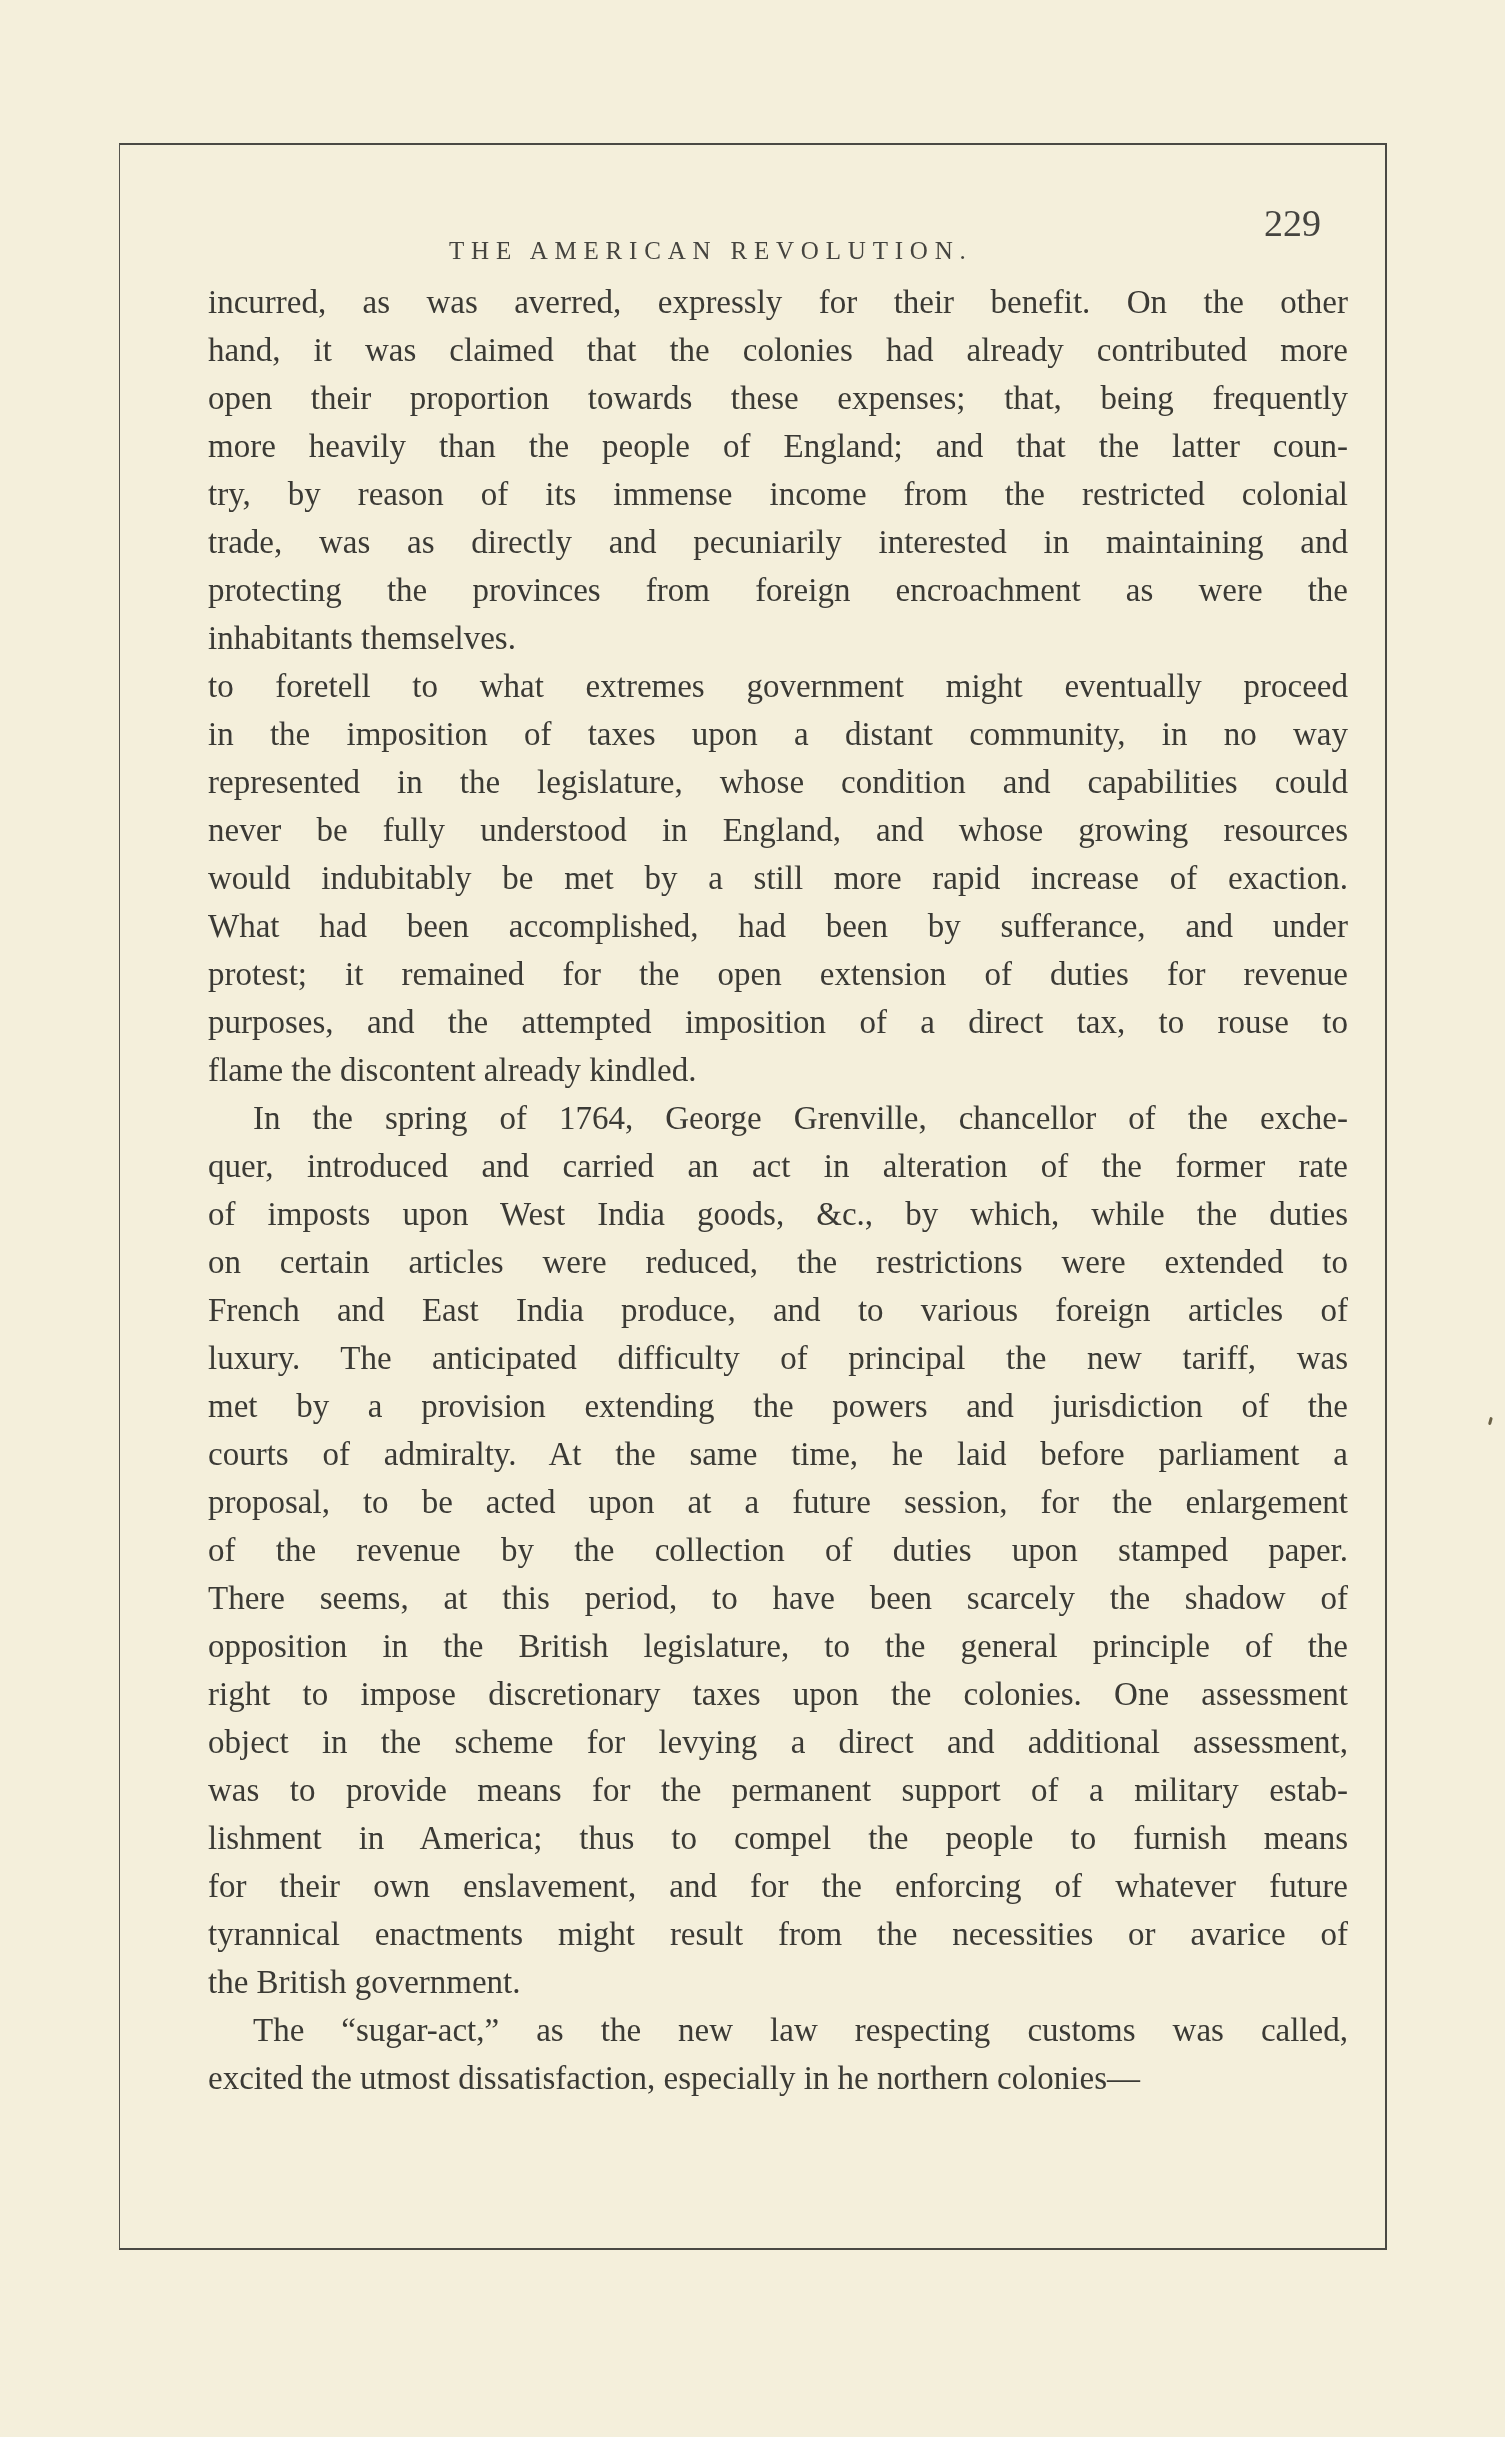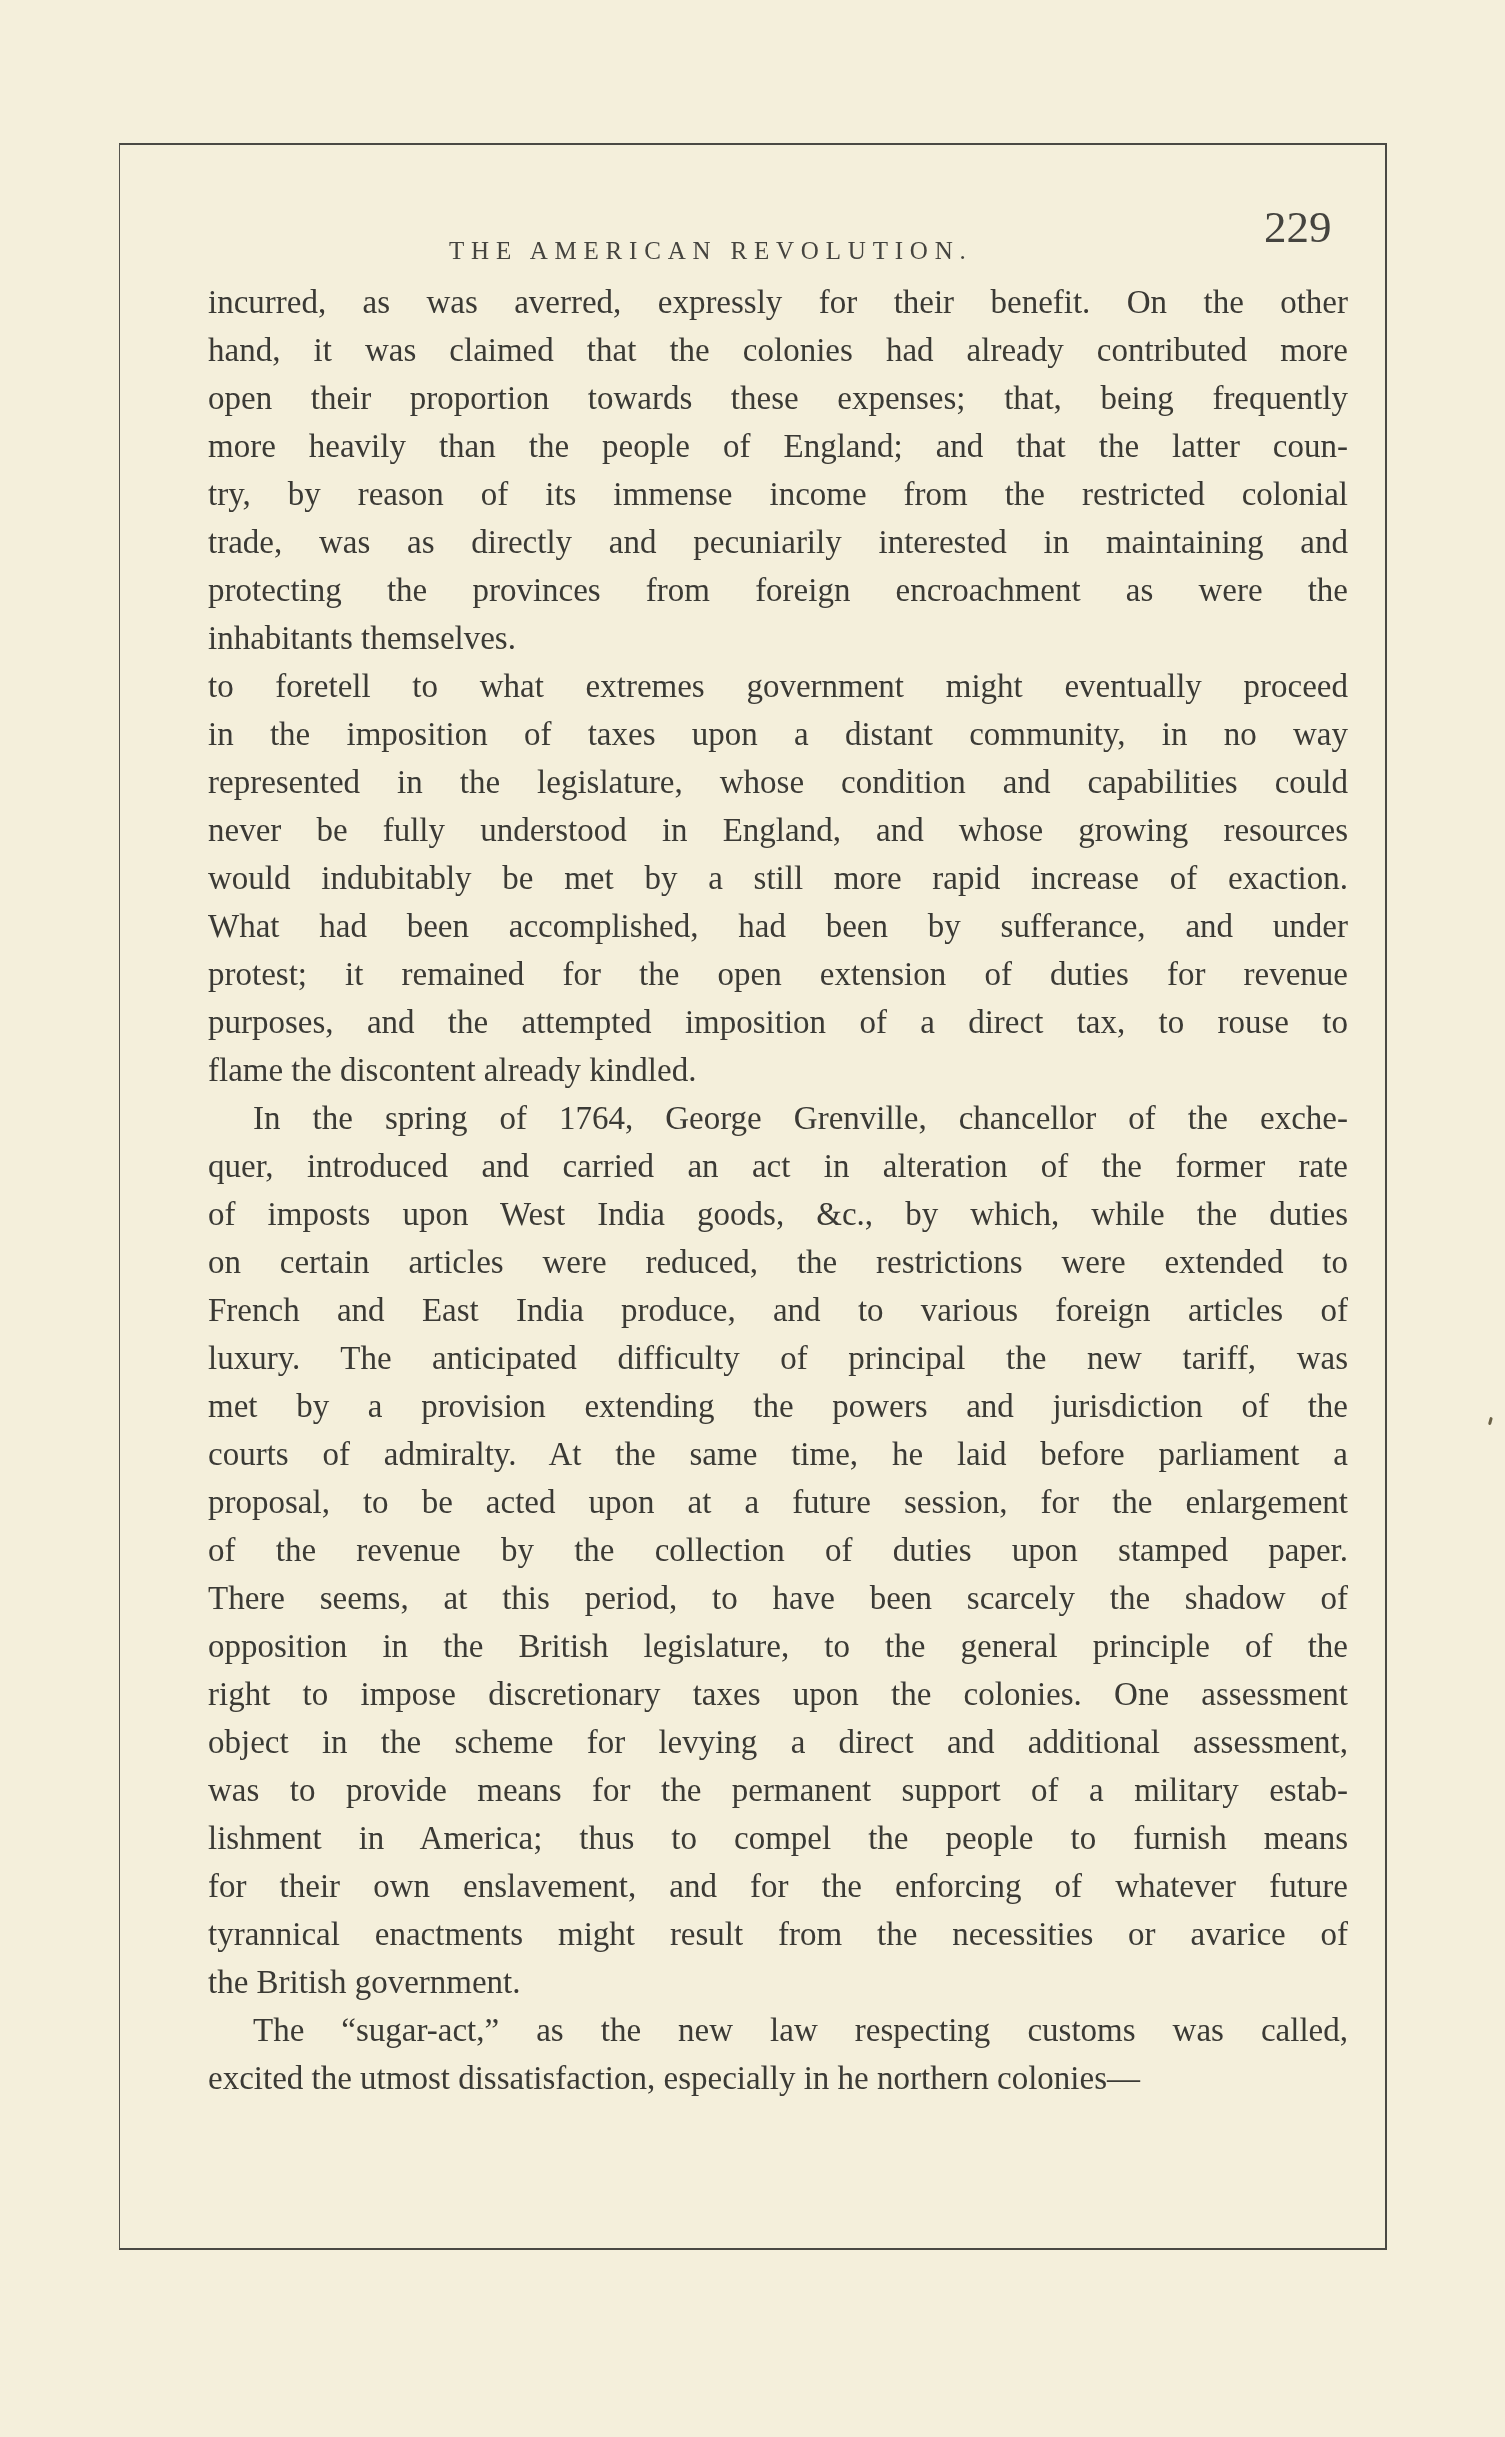--- a/index.html
+++ b/index.html
@@ -34,21 +34,21 @@
     font-size: 25px;
     letter-spacing: 6.8px;
     white-space: nowrap;
     color: #45443f;
     margin-top: 32px;
   }
   .page-number {
     position: absolute;
     left: 1264px;
     top: 201px;
-    font-size: 45px;
+    font-size: 38px;
     white-space: nowrap;
     color: #45443f;
   }
   .body-text {
     position: absolute;
     left: 184px;
     top: 278px;
     width: 1140px;
     margin-left: 24px;
   }

